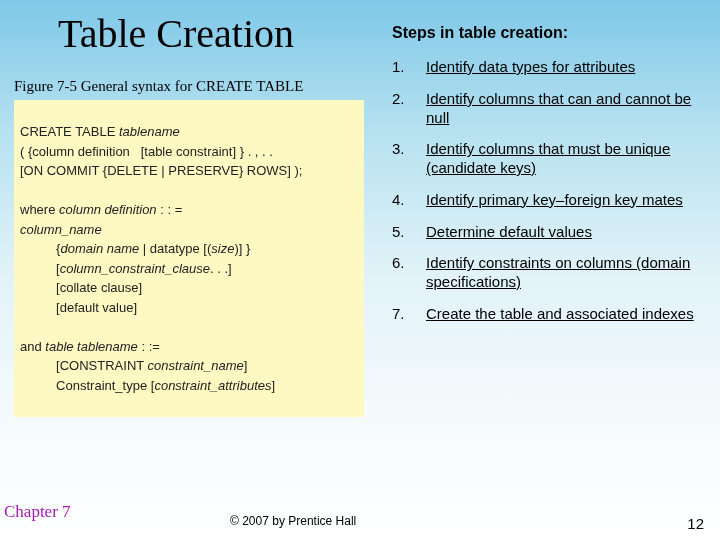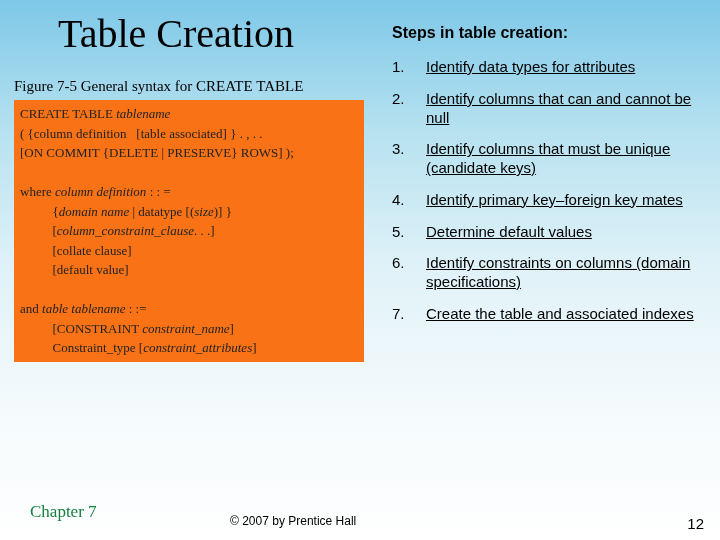--- a/index.html
+++ b/index.html
@@ -32,23 +32,23 @@
     position: absolute;
     top: 72px;
     left: 14px;
     margin-top: 6px;
   }
   .syntax-box {
     position: absolute;
     top: 100px;
     left: 14px;
     width: 350px;
-    background: #f97316;
-    padding: 4px 6px;
-    font-family: Liberation Serif, serif;
+    background: #fef9c3;
+    padding: 22px 6px;
+    font-family: Liberation Sans, sans-serif;
     font-size: 13px;
     line-height: 1.5;
     color: #222;
   }
   .syntax-box .it { font-style: italic; }
   .syntax-box div { white-space: pre; }
   .steps-heading {
     position: absolute;
     top: 24px;
     left: 392px;
@@ -78,24 +78,24 @@
   }
   .steps-list li::before {
     content: counter(step) ".";
     position: absolute;
     left: 0;
     top: 0;
   }
   .footer-left {
     position: absolute;
     bottom: 18px;
-    left: 30px;
+    left: 4px;
     font-family: 'Times New Roman', Times, serif;
     font-size: 17px;
-    color: #15803d;
+    color: #a21caf;
   }
   .footer-center {
     position: absolute;
     bottom: 12px;
     left: 230px;
     font-family: Arial, sans-serif;
     font-size: 12px;
     color: #000;
     text-align: center;
   }
@@ -113,24 +113,25 @@
 <body>
 
 <div class="slide">
 
   <div class="title">Table Creation</div>
 
   <div class="caption">Figure 7-5 General syntax for CREATE TABLE</div>
 
   <div class="syntax-box">
     <div><span>CREATE TABLE </span><span class="it">tablename</span></div>
-    <div>( {column definition   [table associated] } . , . .</div>
+    <div>( {column definition   [table constraint] } . , . .</div>
     <div>[ON COMMIT {DELETE | PRESERVE} ROWS] );</div>
     <div>&nbsp;</div>
     <div><span>where </span><span class="it">column definition</span><span> : : =</span></div>
+    <div class="it">column_name</div>
     <div><span>          {</span><span class="it">domain name</span><span> | datatype [(</span><span class="it">size</span><span>)] }</span></div>
     <div><span>          [</span><span class="it">column_constraint_clause</span><span>. . .]</span></div>
     <div>          [collate clause]</div>
     <div>          [default value]</div>
     <div>&nbsp;</div>
     <div><span>and </span><span class="it">table tablename</span><span> : :=</span></div>
     <div><span>          [CONSTRAINT </span><span class="it">constraint_name</span><span>]</span></div>
     <div><span>          Constraint_type [</span><span class="it">constraint_attributes</span><span>]</span></div>
   </div>
 

